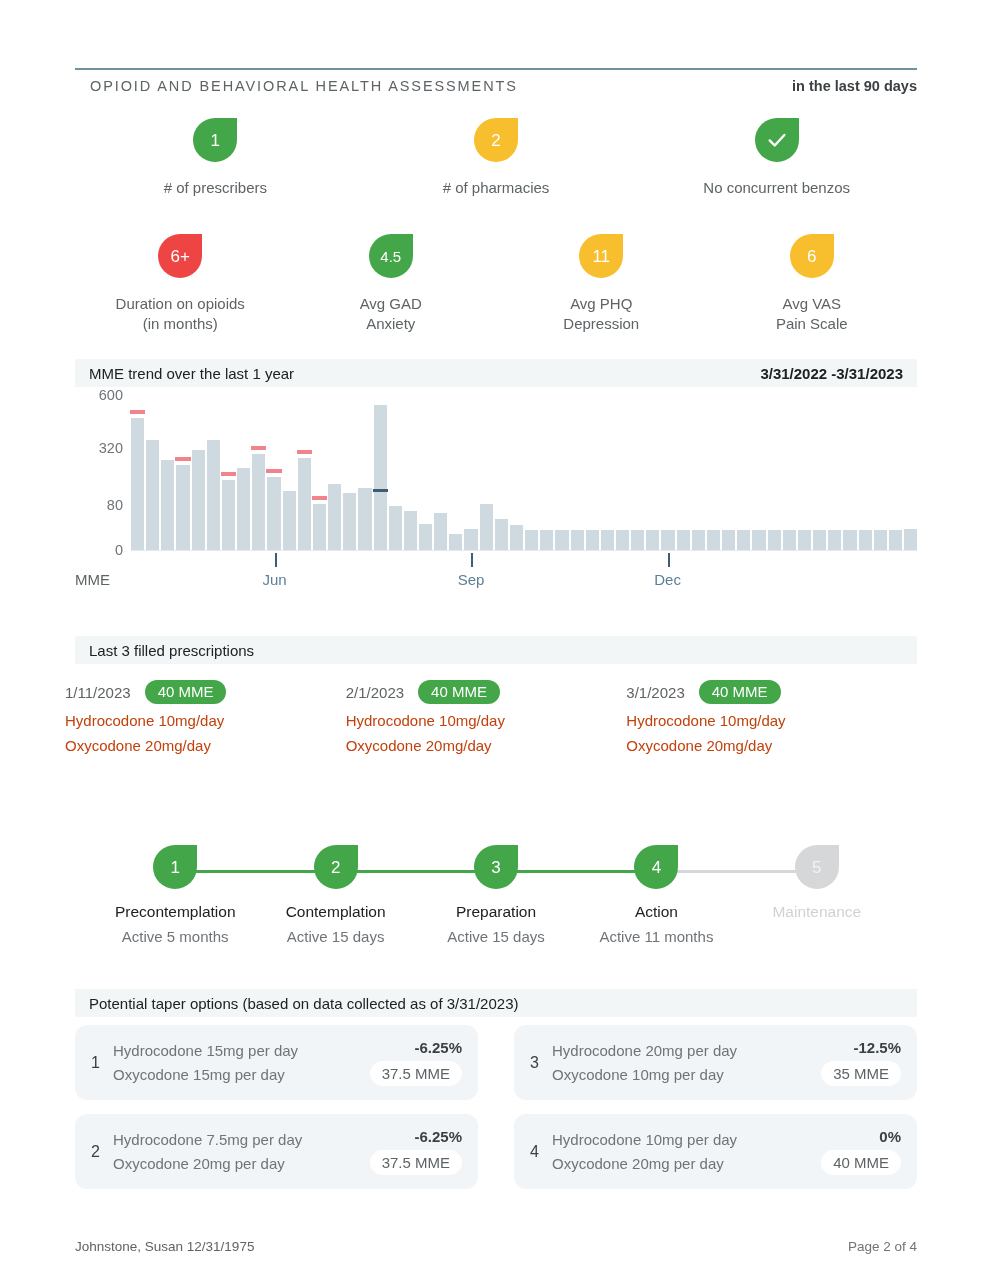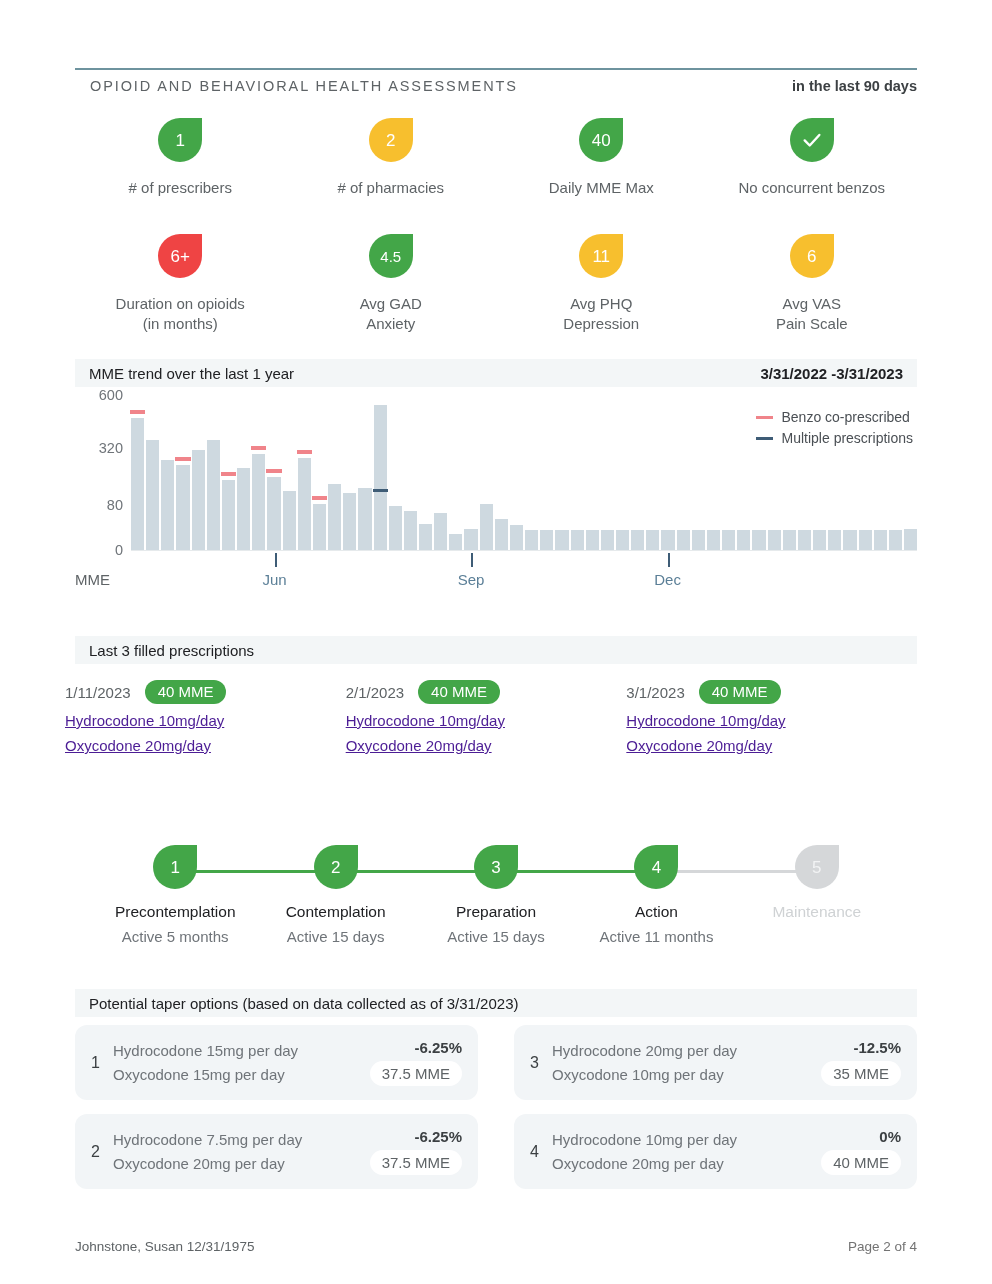--- a/index.html
+++ b/index.html
@@ -108,21 +108,21 @@
 
   
   #rx-list { position:absolute; left:65px; top:680px; width:842px; display:flex; }
   .rx { flex:1; padding-right:18px; }
   .rx-head { display:flex; align-items:center; }
   .rx-date { font-size:15px; color:#5e6366; }
   .rx-pill {
     margin-left:14px; background:#43a648; color:#fff; font-size:15px;
     border-radius:12px; padding:3px 13px 4px;
   }
-  .rx-line { font-size:15px; color:#4c1d95; margin-top:8px;text-decoration:underline; }
+  .rx-line { font-size:15px; color:#c2410c; margin-top:8px; }
 
   
   #stages { position:absolute; left:75px; top:845px; width:842px; height:110px; }
   .stage-track {
     position:absolute; left:0; top:0; width:100%; height:52px;
   }
   .stage-cols { position:absolute; left:20px; top:0; width:802px; display:flex; }
   .stage { flex:1; display:flex; flex-direction:column; align-items:center; position:relative; }
   .stage .badge { position:relative; z-index:2; }
   .connector {
@@ -169,24 +169,20 @@
   <div class="hdr-right">in the last 90 days</div>
 
   <div class="kpi-row r1" id="kpi-row-1">
       <div class="kpi">
         <div class="badge green">1</div>
         <div class="kpi-label"># of prescribers</div>
       </div>
       <div class="kpi">
         <div class="badge amber">2</div>
         <div class="kpi-label"># of pharmacies</div>
-      </div>
-      <div class="kpi">
-        <div class="badge green">40</div>
-        <div class="kpi-label">Daily MME Max</div>
       </div>
       <div class="kpi">
         <div class="badge green">
           <svg class="check" viewBox="0 0 24 24" fill="none" stroke="#ffffff" stroke-width="2.6" stroke-linecap="round" stroke-linejoin="round">
             <polyline points="4,12.5 9.5,18 20,6.5"></polyline>
           </svg>
         </div>
         <div class="kpi-label">No concurrent benzos</div>
       </div>
     </div>
@@ -396,30 +392,20 @@
     <div class="axis-base"></div>
     <div id="month-ticks">
         <div class="tick" style="left: 199.596px;"></div>
         <div class="month" style="left: 199.596px;">Jun</div>
         <div class="tick" style="left: 396.096px;"></div>
         <div class="month" style="left: 396.096px;">Sep</div>
         <div class="tick" style="left: 592.596px;"></div>
         <div class="month" style="left: 592.596px;">Dec</div>
       </div>
     <div class="mme-axis-label">MME</div>
-    <div class="legend" id="legend">
-        <div class="legend-item">
-          <span class="legend-swatch benzo"></span>
-          <span class="legend-text">Benzo co-prescribed</span>
-        </div>
-        <div class="legend-item">
-          <span class="legend-swatch multi"></span>
-          <span class="legend-text">Multiple prescriptions</span>
-        </div>
-      </div>
   </div>
 
   <div class="sec-bar" style="top:636px;">
     <span class="sec-title">Last 3 filled prescriptions</span>
   </div>
   <div id="rx-list">
       <div class="rx">
         <div class="rx-head">
           <span class="rx-date">1/11/2023</span>
           <span class="rx-pill">40 MME</span>

